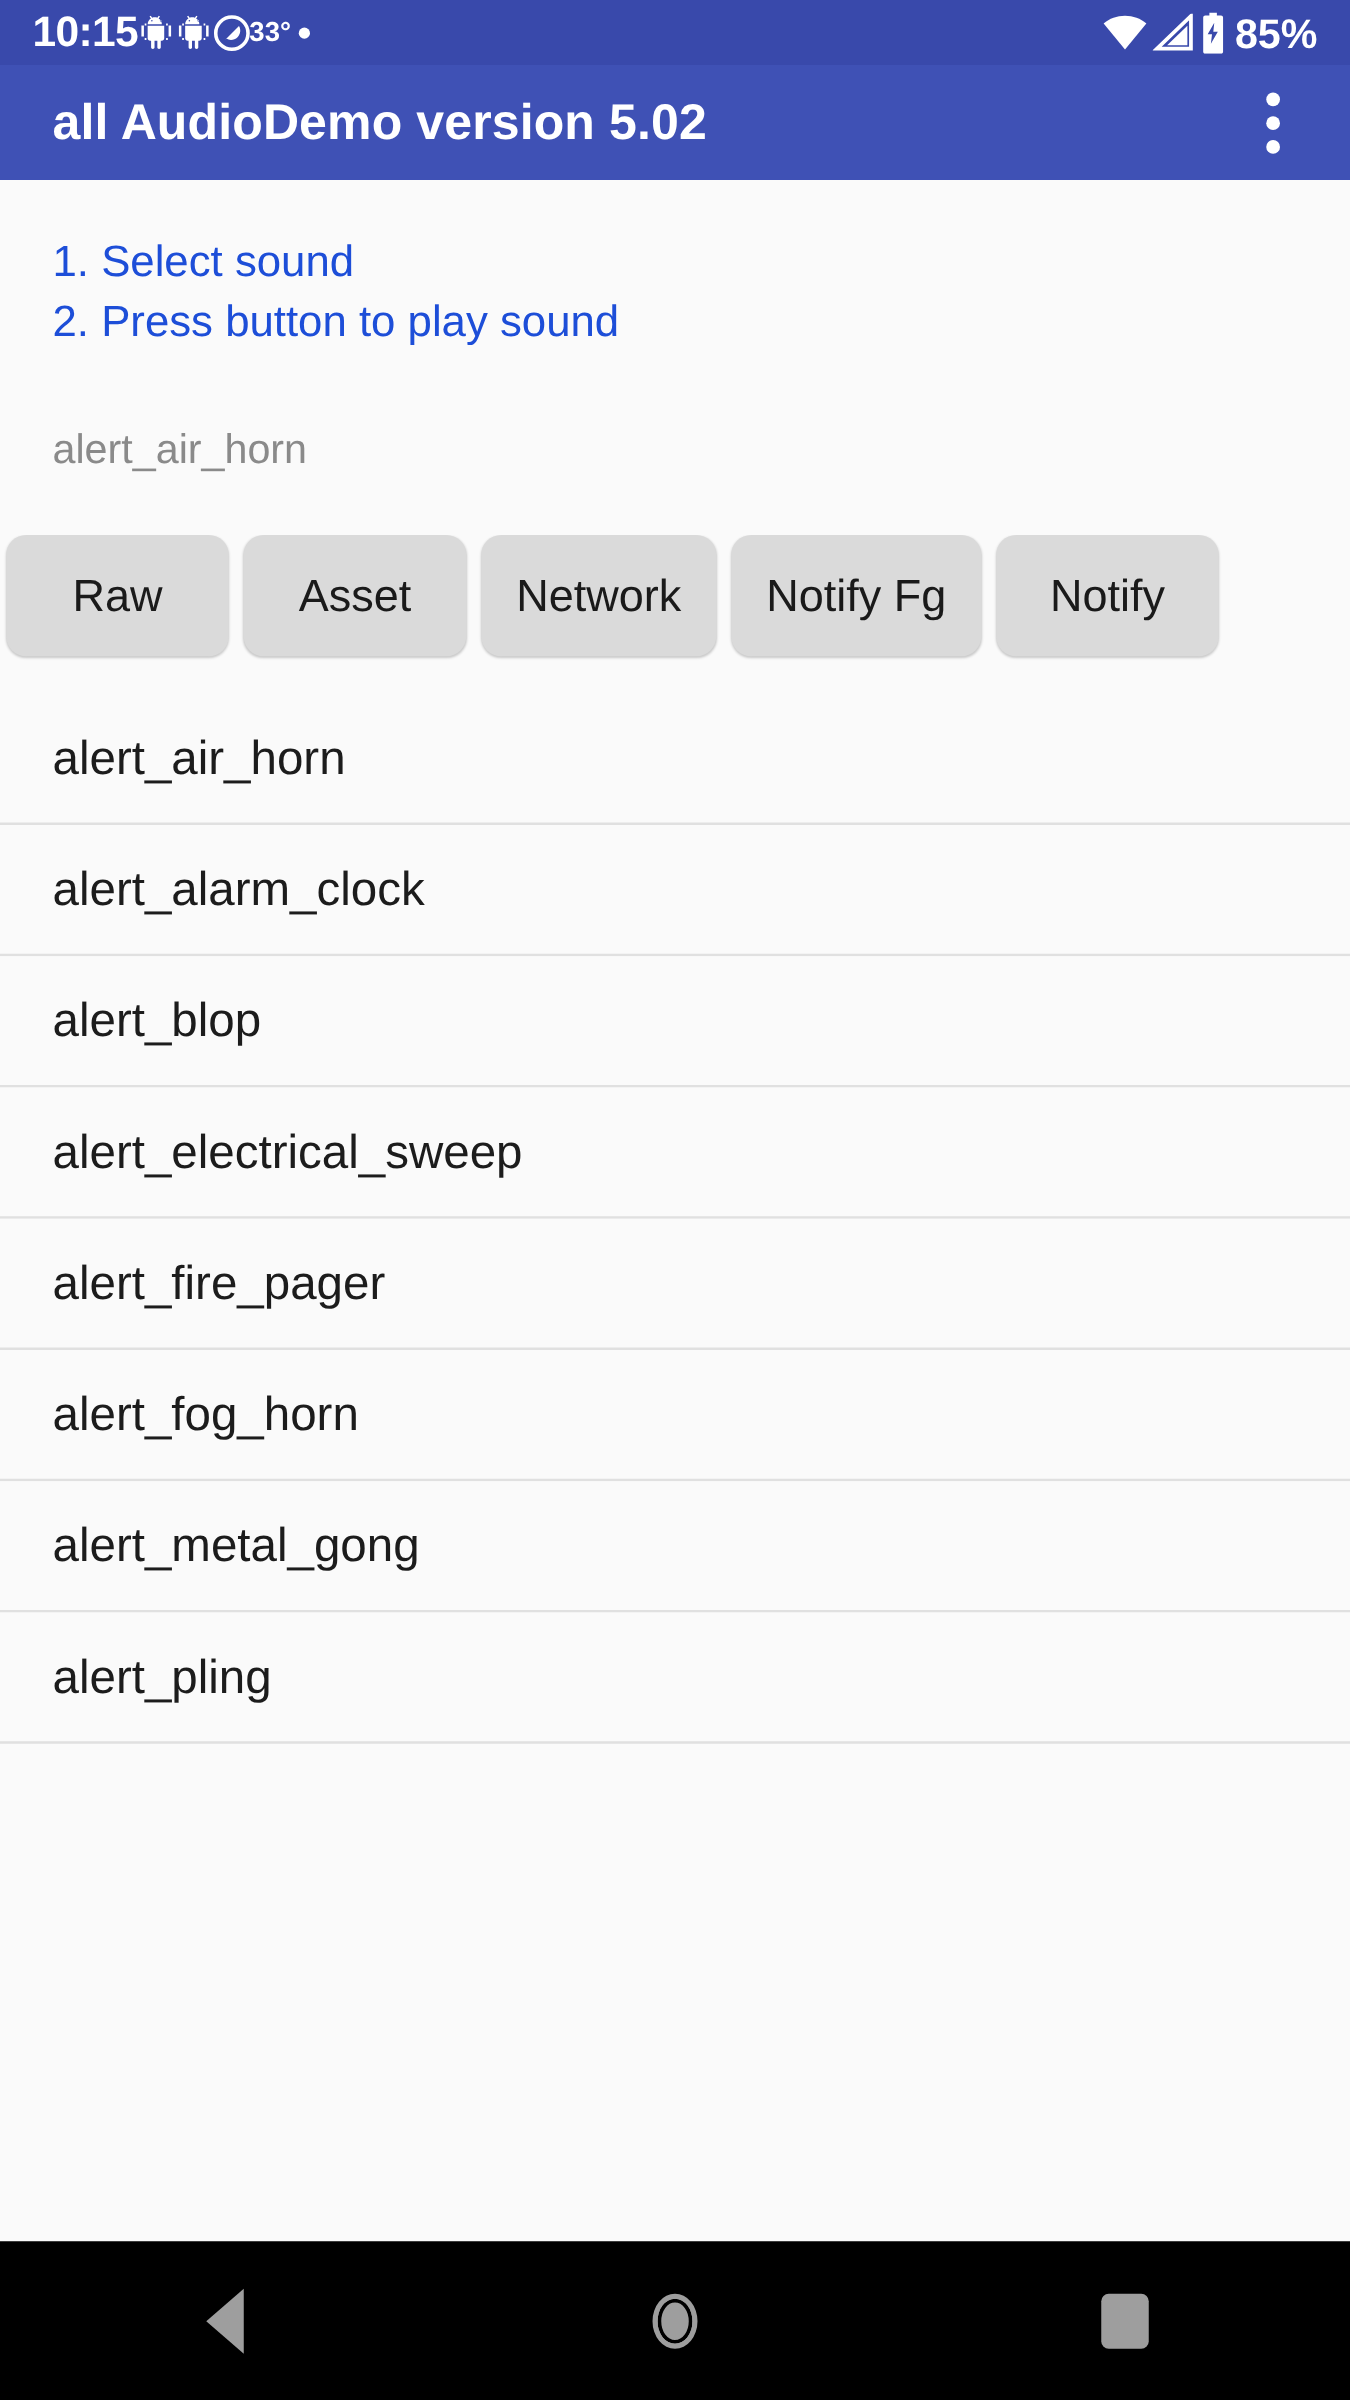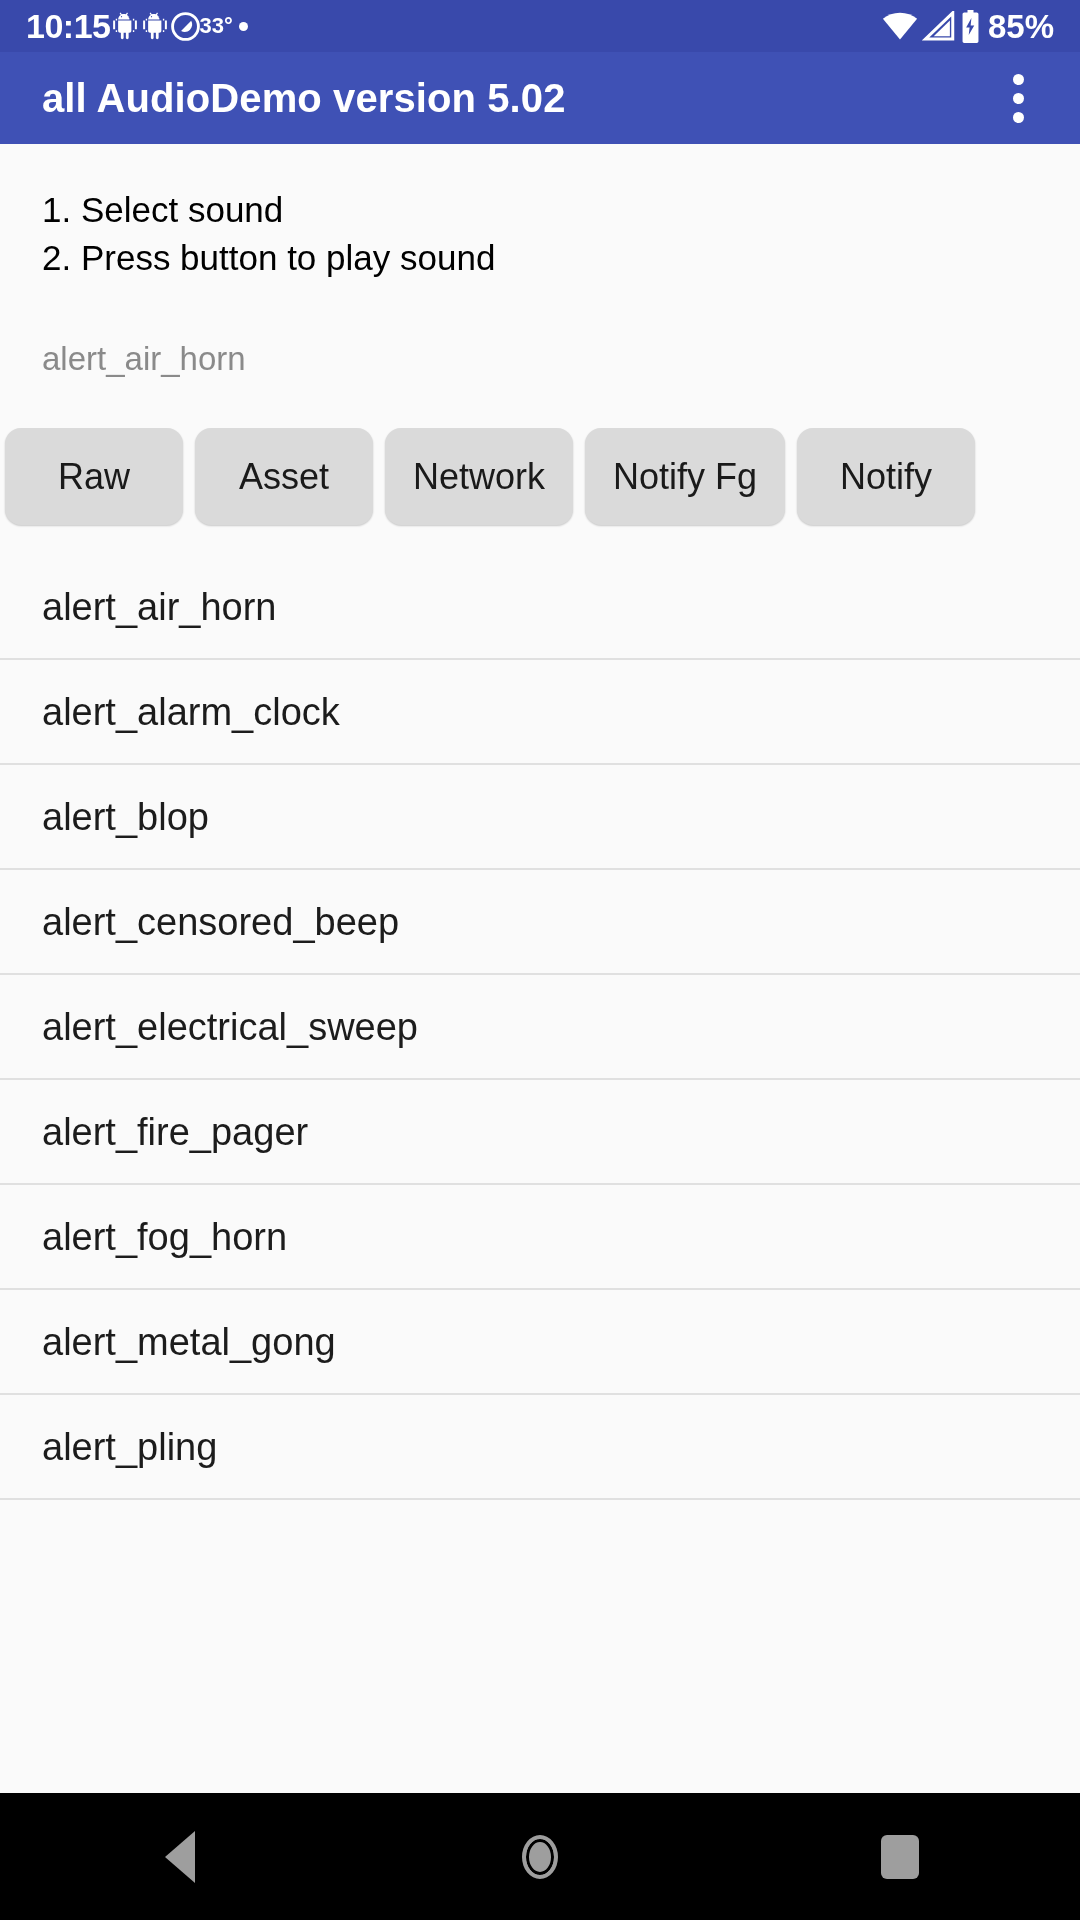--- a/index.html
+++ b/index.html
@@ -109,21 +109,21 @@
   #content {
     position: absolute;
     top: 144px; left: 0;
     width: 1080px;
     height: 1649px;
     background: #FAFAFA;
     overflow: hidden;
   }
   #instructions {
     padding: 42px 0 0 42px;
-    color: #000000;
+    color: #1d4ed8;
     font-size: 35px;
     line-height: 48px;
   }
   #instructions div { white-space: nowrap; }
 
   #selected-sound {
     padding: 60px 0 0 42px;
     color: #8A8A8A;
     font-size: 33px;
     line-height: 1;
@@ -308,23 +308,20 @@
       <div class="sound-row">
         <span class="sound-row-label">alert_air_horn</span>
       </div>
       <div class="sound-row">
         <span class="sound-row-label">alert_alarm_clock</span>
       </div>
       <div class="sound-row">
         <span class="sound-row-label">alert_blop</span>
       </div>
       <div class="sound-row">
-        <span class="sound-row-label">alert_censored_beep</span>
-      </div>
-      <div class="sound-row">
         <span class="sound-row-label">alert_electrical_sweep</span>
       </div>
       <div class="sound-row">
         <span class="sound-row-label">alert_fire_pager</span>
       </div>
       <div class="sound-row">
         <span class="sound-row-label">alert_fog_horn</span>
       </div>
       <div class="sound-row">
         <span class="sound-row-label">alert_metal_gong</span>

